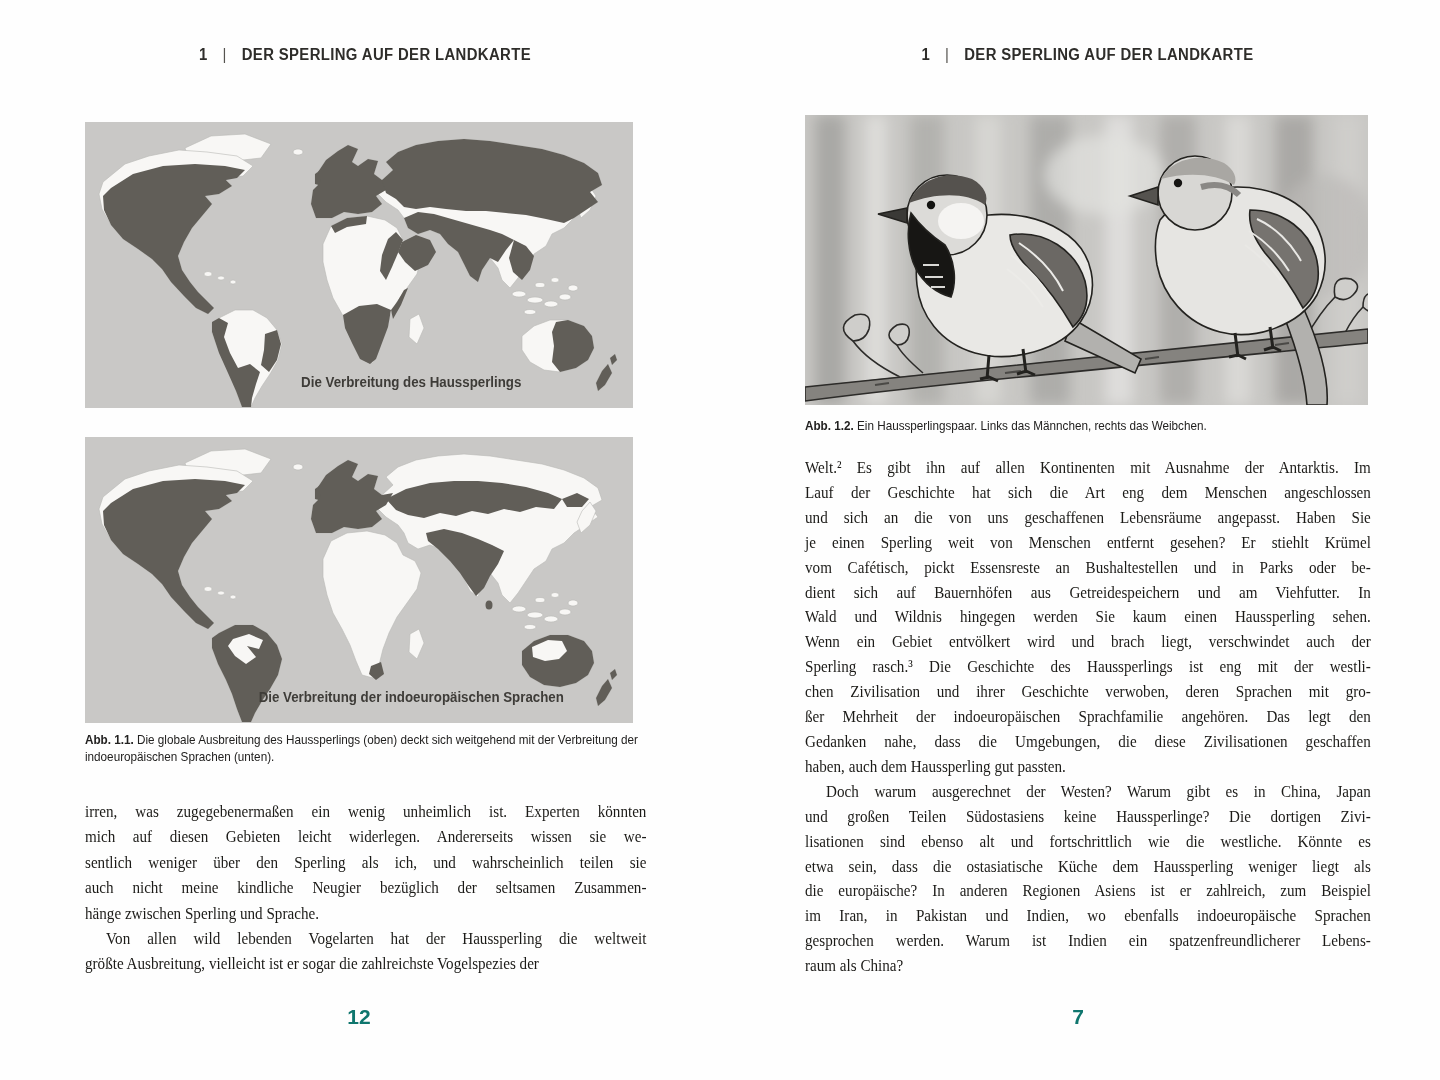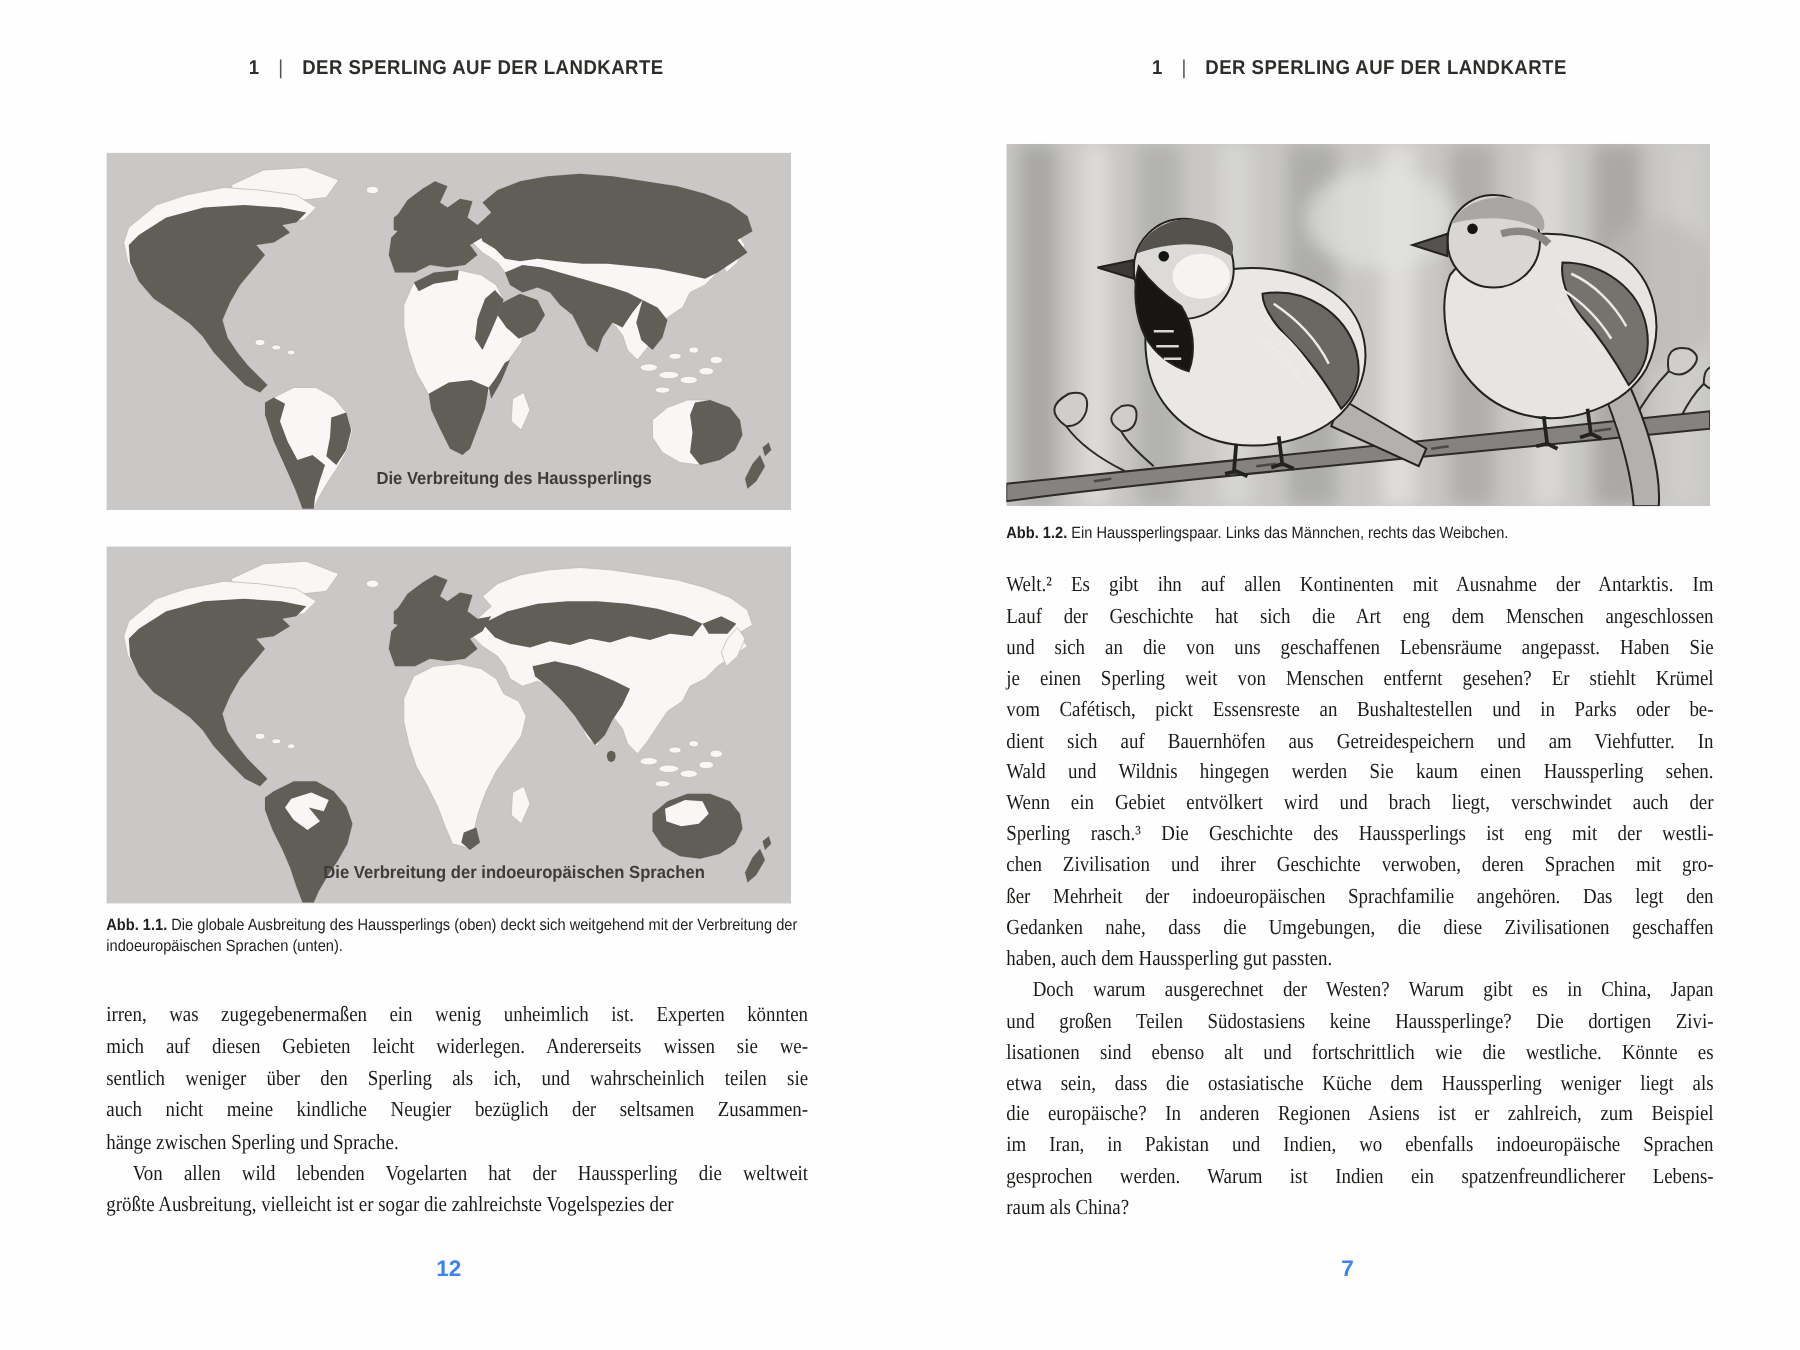--- a/index.html
+++ b/index.html
@@ -23,21 +23,21 @@
   
   .bodytext{position:absolute;transform:scaleX(.88);transform-origin:0 0;
     font-size:17.2px;color:#1b1a17;}
   .bodytext .line{text-align:justify;text-align-last:justify;white-space:normal;}
   .bodytext .line.last{text-align-last:left;}
   .bodytext .line.indent{text-indent:24px;}
   .bodytext-left{line-height:25.4px;width:638px;}
   .bodytext-right{line-height:24.9px;width:643px;}
   
   .page-number{position:absolute;width:120px;text-align:center;
-    font-family:"Liberation Sans",sans-serif;font-weight:700;font-size:18px;color:#3b82f6;}
+    font-family:"Liberation Sans",sans-serif;font-weight:700;font-size:21px;color:#0f766e;}
 </style>
 </head>
 <body>
 
 <div class="canvas">
 
   <div class="running-head" style="left:85px;width:560px;">
     <span class="num">1</span>
     <span class="sep">|</span>
     <span class="ttl">DER SPERLING AUF DER LANDKARTE</span>

